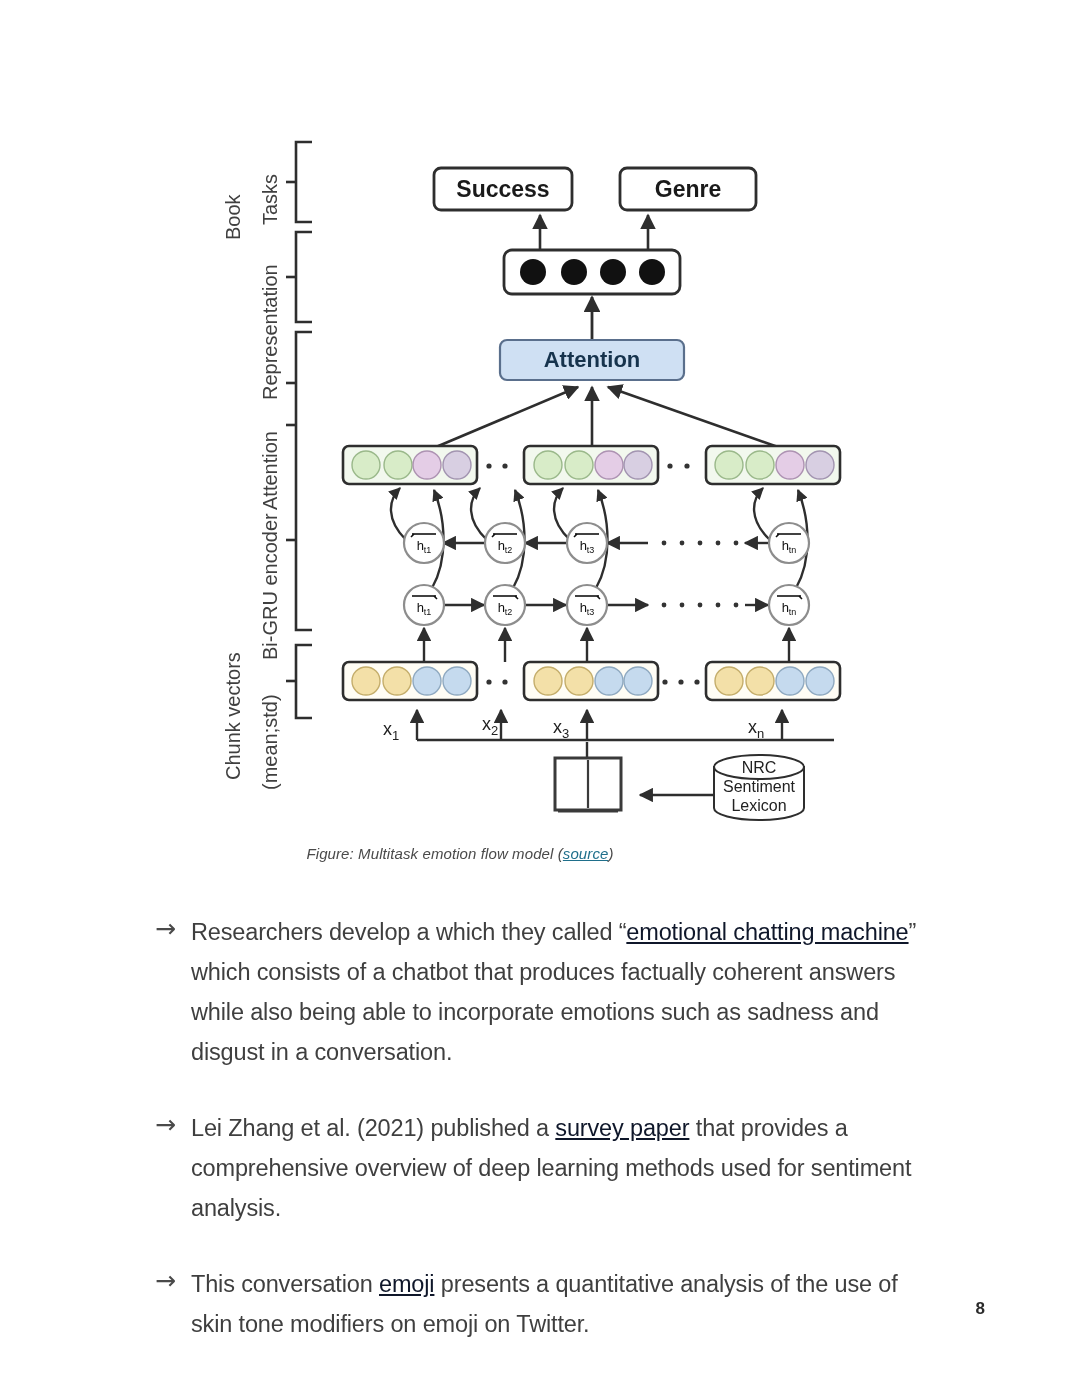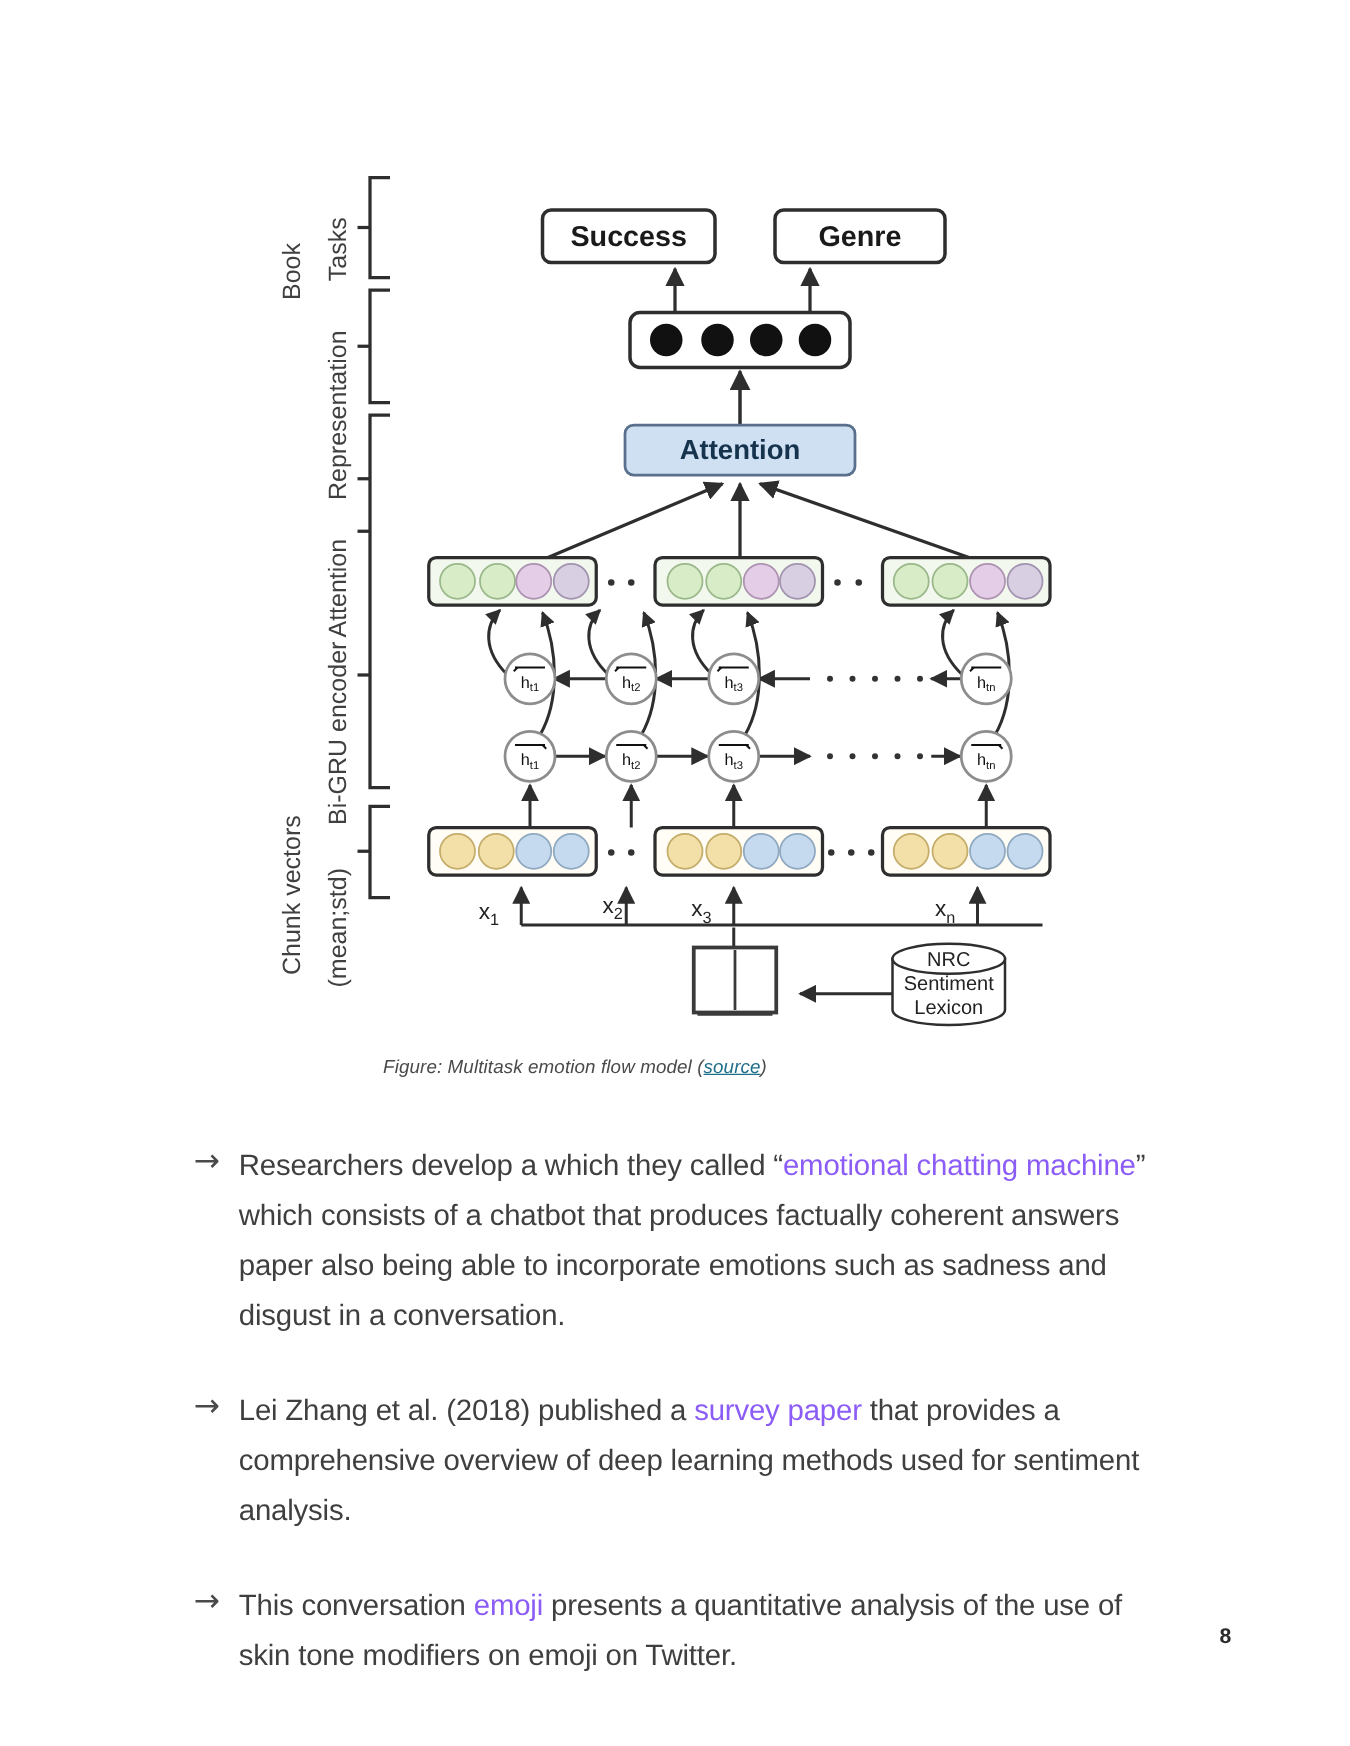--- a/index.html
+++ b/index.html
@@ -66,21 +66,22 @@
   }
   .bullet-text {
     flex: 1 1 auto;
     font-size: 23.5px;
     line-height: 40px;
     color: #3f3f3f;
     font-family: "Liberation Sans", sans-serif;
     letter-spacing: -.15px;
   }
   .bullet-text .link {
-    color: #8b5cf6;
+    color: #0f172a;
+    text-decoration: underline;
     cursor: pointer;
   }
 
   
   #page-number {
     position: absolute;
     right: 95px;
     bottom: 78px;
     font-size: 17px;
     font-weight: bold;
@@ -363,26 +364,26 @@
 </div>
 
 <div id="figure-caption">
   <span>Figure: Multitask emotion flow model (</span><span class="link">source</span><span>)</span>
 </div>
 
 <div id="body-text">
 
   <div class="bullet-row">
     <div class="bullet-arrow">→</div>
-    <div class="bullet-text"><span>Researchers develop a which they called “</span><span class="link">emotional chatting machine</span><span>” which consists of a chatbot that produces factually coherent answers paper also being able to incorporate emotions such as sadness and disgust in a conversation.</span></div>
+    <div class="bullet-text"><span>Researchers develop a which they called “</span><span class="link">emotional chatting machine</span><span>” which consists of a chatbot that produces factually coherent answers while also being able to incorporate emotions such as sadness and disgust in a conversation.</span></div>
   </div>
 
   <div class="bullet-row">
     <div class="bullet-arrow">→</div>
-    <div class="bullet-text"><span>Lei Zhang et al. (2018) published a </span><span class="link">survey paper</span><span> that provides a comprehensive overview of deep learning methods used for sentiment analysis.</span></div>
+    <div class="bullet-text"><span>Lei Zhang et al. (2021) published a </span><span class="link">survey paper</span><span> that provides a comprehensive overview of deep learning methods used for sentiment analysis.</span></div>
   </div>
 
   <div class="bullet-row">
     <div class="bullet-arrow">→</div>
     <div class="bullet-text"><span>This conversation </span><span class="link">emoji</span><span> presents a quantitative analysis of the use of skin tone modifiers on emoji on Twitter.</span></div>
   </div>
 
 </div>
 
 <div id="page-number">8</div>

